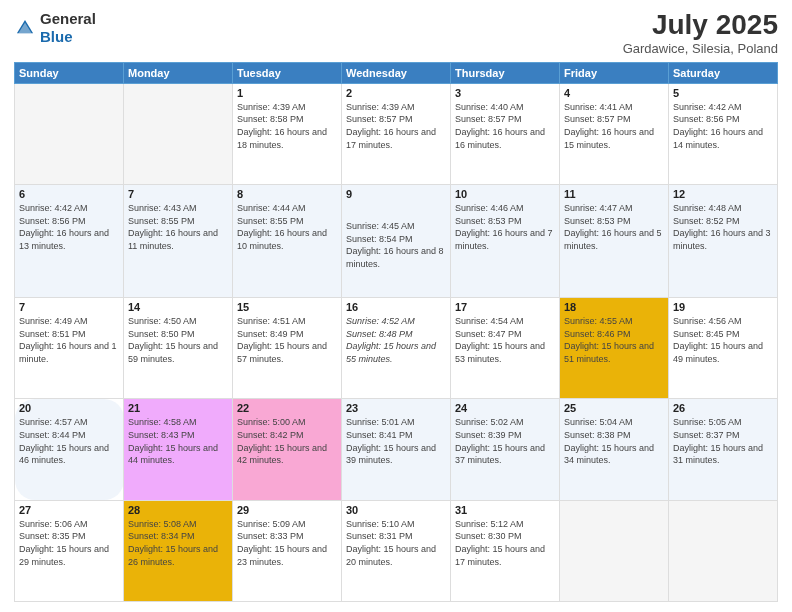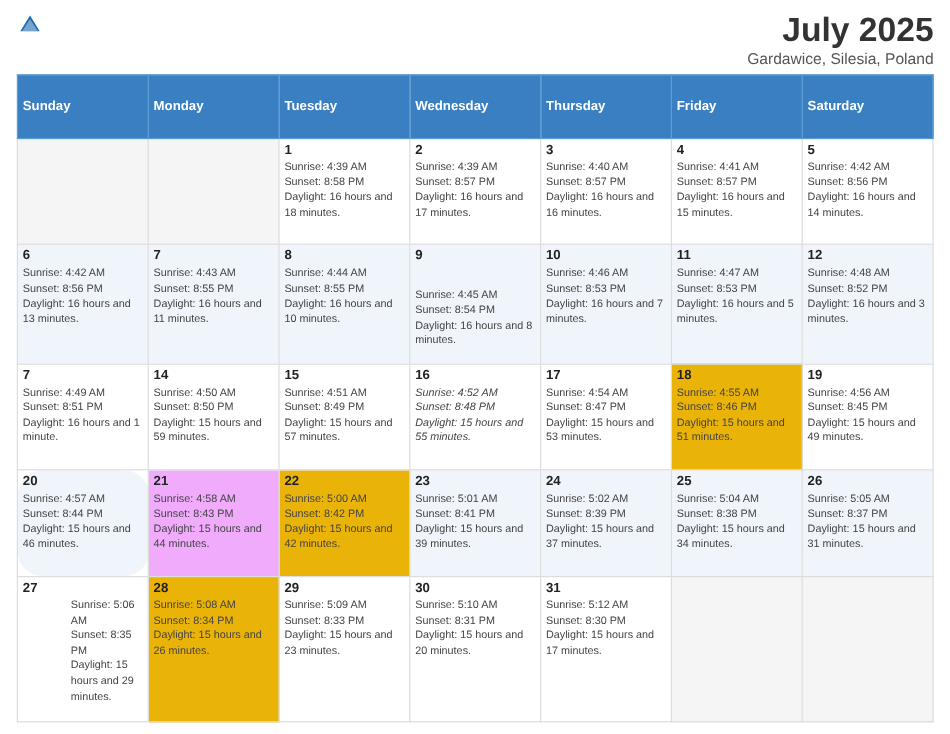--- a/index.html
+++ b/index.html
@@ -57,21 +57,21 @@
       border: 1px solid #ccc;
       border-collapse: collapse;
       width: 100%;
       table-layout: fixed;
     }
     .calendar th {
       background: #3a7fc1;
       color: #fff;
       font-size: 11px;
       font-weight: bold;
-      padding: 20px 4px;
+      padding: 4px 4px;
       text-align: left;
       border: 1px solid #5a9fd4;
     }
     .calendar td {
       vertical-align: top;
       border: 1px solid #ddd;
       padding: 3px 4px;
       font-size: 9.5px;
       color: #333;
       height: 80px;
@@ -98,20 +98,24 @@
 </head>
 <body>
 
 <div class="page">
   <div class="header">
     <div class="logo">
       <svg class="logo-icon" viewBox="0 0 30 30">
         <polygon points="15,4 26,22 4,22" fill="#1a6aad"></polygon>
         <polygon points="15,8 24,22 6,22" fill="#fff" opacity="0.4"></polygon>
       </svg>
+      <div class="logo-text">
+        <span class="logo-general">General</span><br>
+        <span class="logo-blue">Blue</span>
+      </div>
     </div>
     <div class="title-block">
       <div class="title-month">July 2025</div>
       <div class="title-location">Gardawice, Silesia, Poland</div>
     </div>
   </div>
 
   <table class="calendar">
     <thead>
       <tr>
@@ -253,21 +257,21 @@
             <div class="day-info" style="white-space: pre-wrap;">Sunrise: 4:57 AM
 Sunset: 8:44 PM
 Daylight: 15 hours and 46 minutes.</div>
           </td>
           <td style="background: #f0abfc;">
             <div class="day-number">21</div>
             <div class="day-info" style="white-space: pre-wrap;">Sunrise: 4:58 AM
 Sunset: 8:43 PM
 Daylight: 15 hours and 44 minutes.</div>
           </td>
-          <td style="background: #eab308;">
+          <td style="background: #f9a8d4;">
             <div class="day-number">22</div>
             <div class="day-info" style="white-space: pre-wrap;">Sunrise: 5:00 AM
 Sunset: 8:42 PM
 Daylight: 15 hours and 42 minutes.</div>
           </td>
           <td style="background: rgb(240, 245, 251);">
             <div class="day-number">23</div>
             <div class="day-info" style="white-space: pre-wrap;">Sunrise: 5:01 AM
 Sunset: 8:41 PM
 Daylight: 15 hours and 39 minutes.</div>
@@ -287,21 +291,21 @@
           <td style="background: rgb(240, 245, 251);">
             <div class="day-number">26</div>
             <div class="day-info" style="white-space: pre-wrap;">Sunrise: 5:05 AM
 Sunset: 8:37 PM
 Daylight: 15 hours and 31 minutes.</div>
           </td>
         </tr>
         <tr>
           <td style="background: rgb(255, 255, 255);">
             <div class="day-number">27</div>
-            <div class="day-info" style="white-space: pre-wrap; margin-left: 40px;">Sunrise: 5:06 AM
+            <div class="day-info" style="white-space: pre-wrap;">Sunrise: 5:06 AM
 Sunset: 8:35 PM
 Daylight: 15 hours and 29 minutes.</div>
           </td>
           <td style="background: #eab308;">
             <div class="day-number">28</div>
             <div class="day-info" style="white-space: pre-wrap;">Sunrise: 5:08 AM
 Sunset: 8:34 PM
 Daylight: 15 hours and 26 minutes.</div>
           </td>
           <td style="background: rgb(255, 255, 255);">

